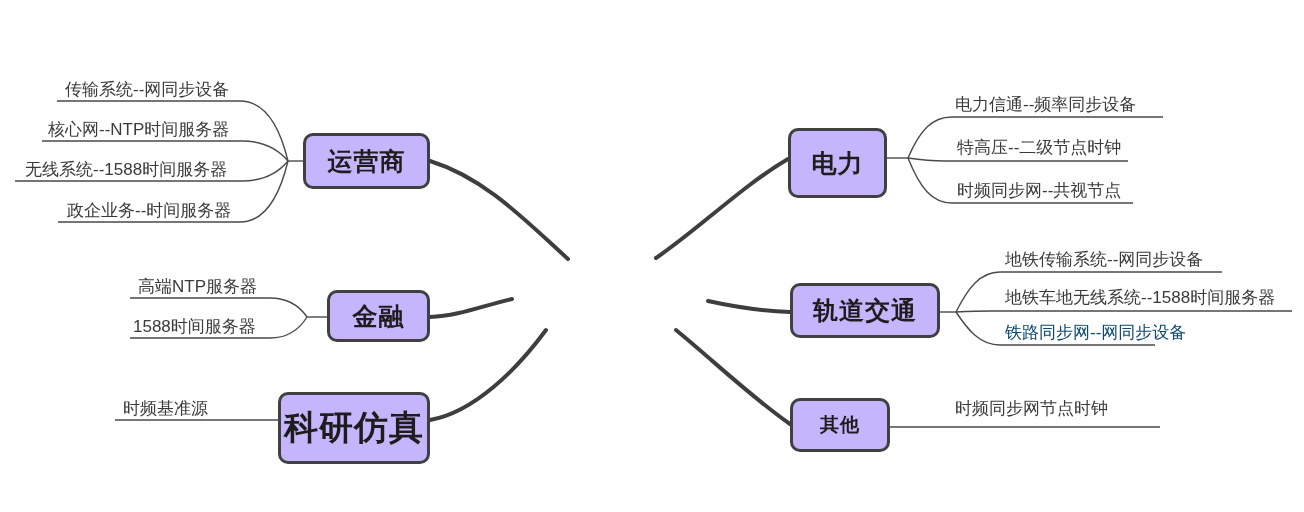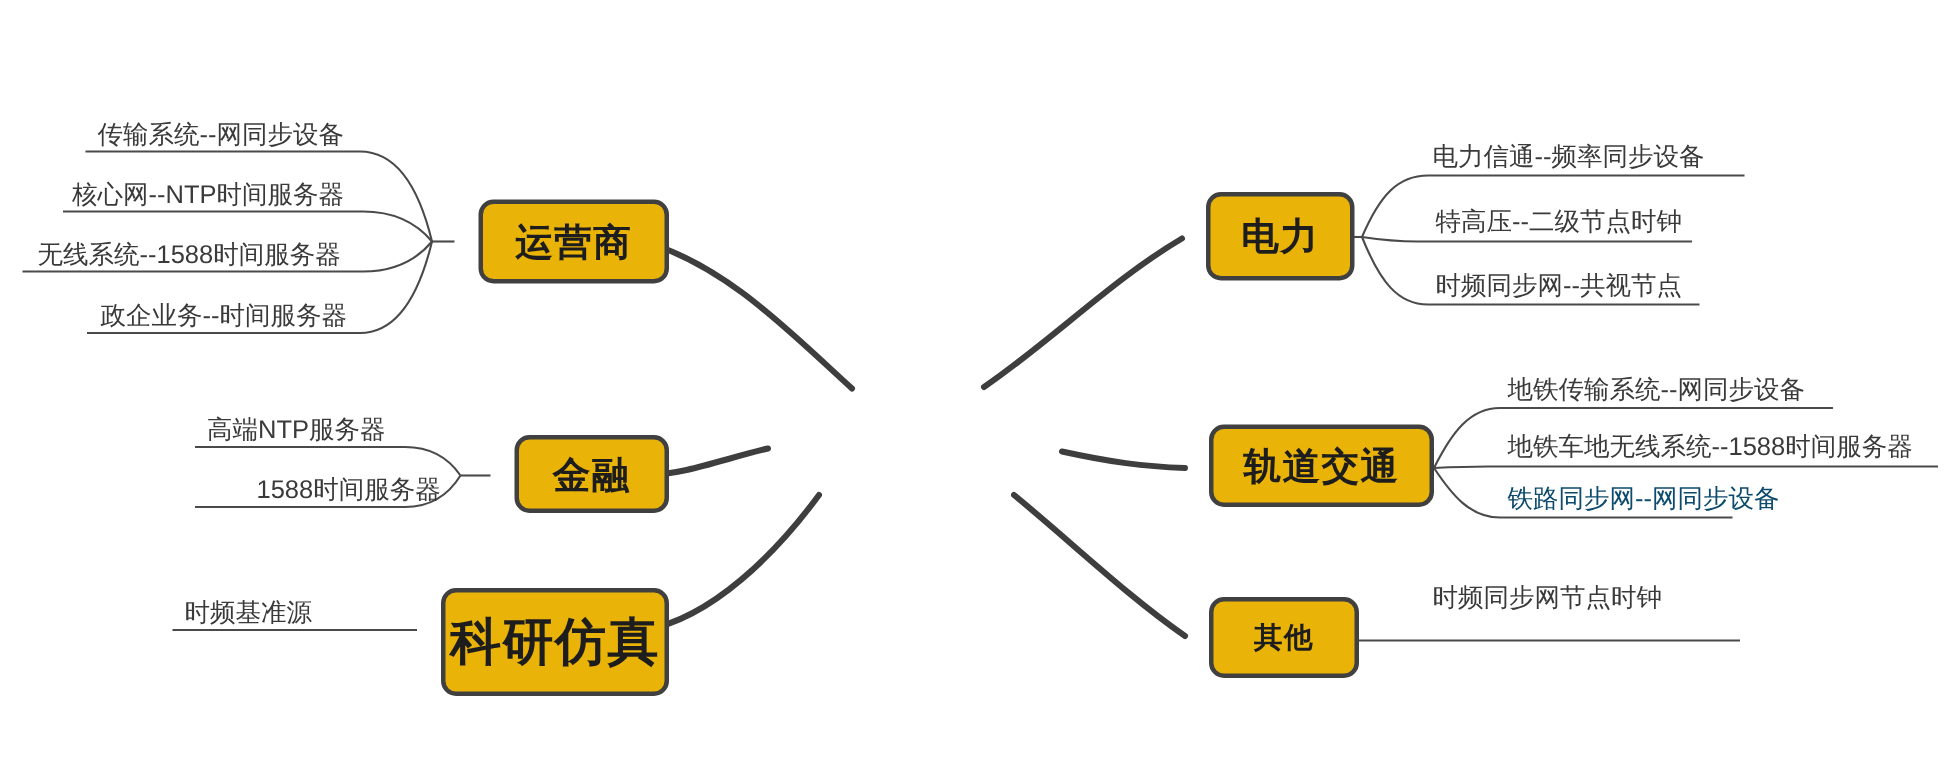--- a/index.html
+++ b/index.html
@@ -14,38 +14,37 @@
   .center-pill{
     position:absolute;left:510px;top:250px;width:200px;height:80px;
     border-radius:40px;
     display:flex;align-items:center;justify-content:center;
     font-size:33px;font-weight:bold;color:#ffffff;letter-spacing:2px;
     z-index:3;
   }
   .branch-box{
     position:absolute;
     display:flex;align-items:center;justify-content:center;
-    background:#eab308;
+    background:#c4b5fd;
     border:3px solid #be185d;border-radius:10px;
     font-weight:bold;color:#1d1d1d;
     z-index:2;box-sizing:border-box;
     letter-spacing:1px;
-    margin-left:16px;
   }
   .leaf{
     position:absolute;
     font-size:17px;color:#3a3a3a;
     white-space:nowrap;line-height:22px;
     z-index:2;
   }
   
   .b-operators{left:303px;top:133px;width:127px;height:56px;font-size:25px;}
   .b-finance{left:327px;top:290px;width:103px;height:52px;font-size:25px;}
   .b-research{left:278px;top:392px;width:152px;height:72px;font-size:34px;}
-  .b-power{left:788px;top:128px;width:99px;height:59px;font-size:25px;}
+  .b-power{left:788px;top:128px;width:99px;height:70px;font-size:25px;}
   .b-rail{left:790px;top:283px;width:150px;height:55px;font-size:25px;}
   .b-other{left:790px;top:398px;width:100px;height:54px;font-size:19px;}
 </style>
 </head>
 <body>
 
 <div class="canvas">
 
   <svg class="connector-layer" width="1304" height="512" viewBox="0 0 1304 512" fill="none">
 
@@ -88,27 +87,27 @@
   <div class="branch-box b-power" style="border-color: rgb(64, 64, 64);">电力</div>
   <div class="branch-box b-rail" style="border-color: rgb(64, 64, 64); font-family: Liberation Mono, monospace;">轨道交通</div>
   <div class="branch-box b-other" style="border-color: rgb(64, 64, 64);">其他</div>
 
   <div class="leaf" style="left: 48px; top: 119px; color: rgb(58, 58, 58);">核心网--NTP时间服务器</div>
   <div class="leaf" style="left: 65px; top: 79px; color: rgb(58, 58, 58);">传输系统--网同步设备</div>
   <div class="leaf" style="left: 25px; top: 159px; color: rgb(58, 58, 58);">无线系统--1588时间服务器</div>
   <div class="leaf" style="left: 67px; top: 200px; color: rgb(58, 58, 58);">政企业务--时间服务器</div>
 
   <div class="leaf" style="left: 138px; top: 276px; color: rgb(58, 58, 58);">高端NTP服务器</div>
-  <div class="leaf" style="left: 133px; top: 316px; color: rgb(58, 58, 58); margin-left: 38px;">1588时间服务器</div>
+  <div class="leaf" style="left: 133px; top: 316px; color: rgb(58, 58, 58);">1588时间服务器</div>
 
   <div class="leaf" style="left: 123px; top: 398px; color: rgb(58, 58, 58);">时频基准源</div>
 
   <div class="leaf" style="left: 955px; top: 94px; color: rgb(58, 58, 58);">电力信通--频率同步设备</div>
   <div class="leaf" style="left: 957px; top: 180px; color: rgb(58, 58, 58);">时频同步网--共视节点</div>
   <div class="leaf" style="left: 957px; top: 137px; color: rgb(58, 58, 58);">特高压--二级节点时钟</div>
 
   <div class="leaf" style="left: 1005px; top: 249px; color: rgb(58, 58, 58);">地铁传输系统--网同步设备</div>
   <div class="leaf" style="left: 1005px; top: 287px; color: rgb(58, 58, 58);">地铁车地无线系统--1588时间服务器</div>
   <div class="leaf" style="left: 1005px; top: 322px; color: #0c4a6e;">铁路同步网--网同步设备</div>
 
-  <div class="leaf" style="left: 955px; top: 388px; color: rgb(58, 58, 58);">时频同步网节点时钟</div>
+  <div class="leaf" style="left: 955px; top: 398px; color: rgb(58, 58, 58);">时频同步网节点时钟</div>
 
 </div>
 
 </body></html>

